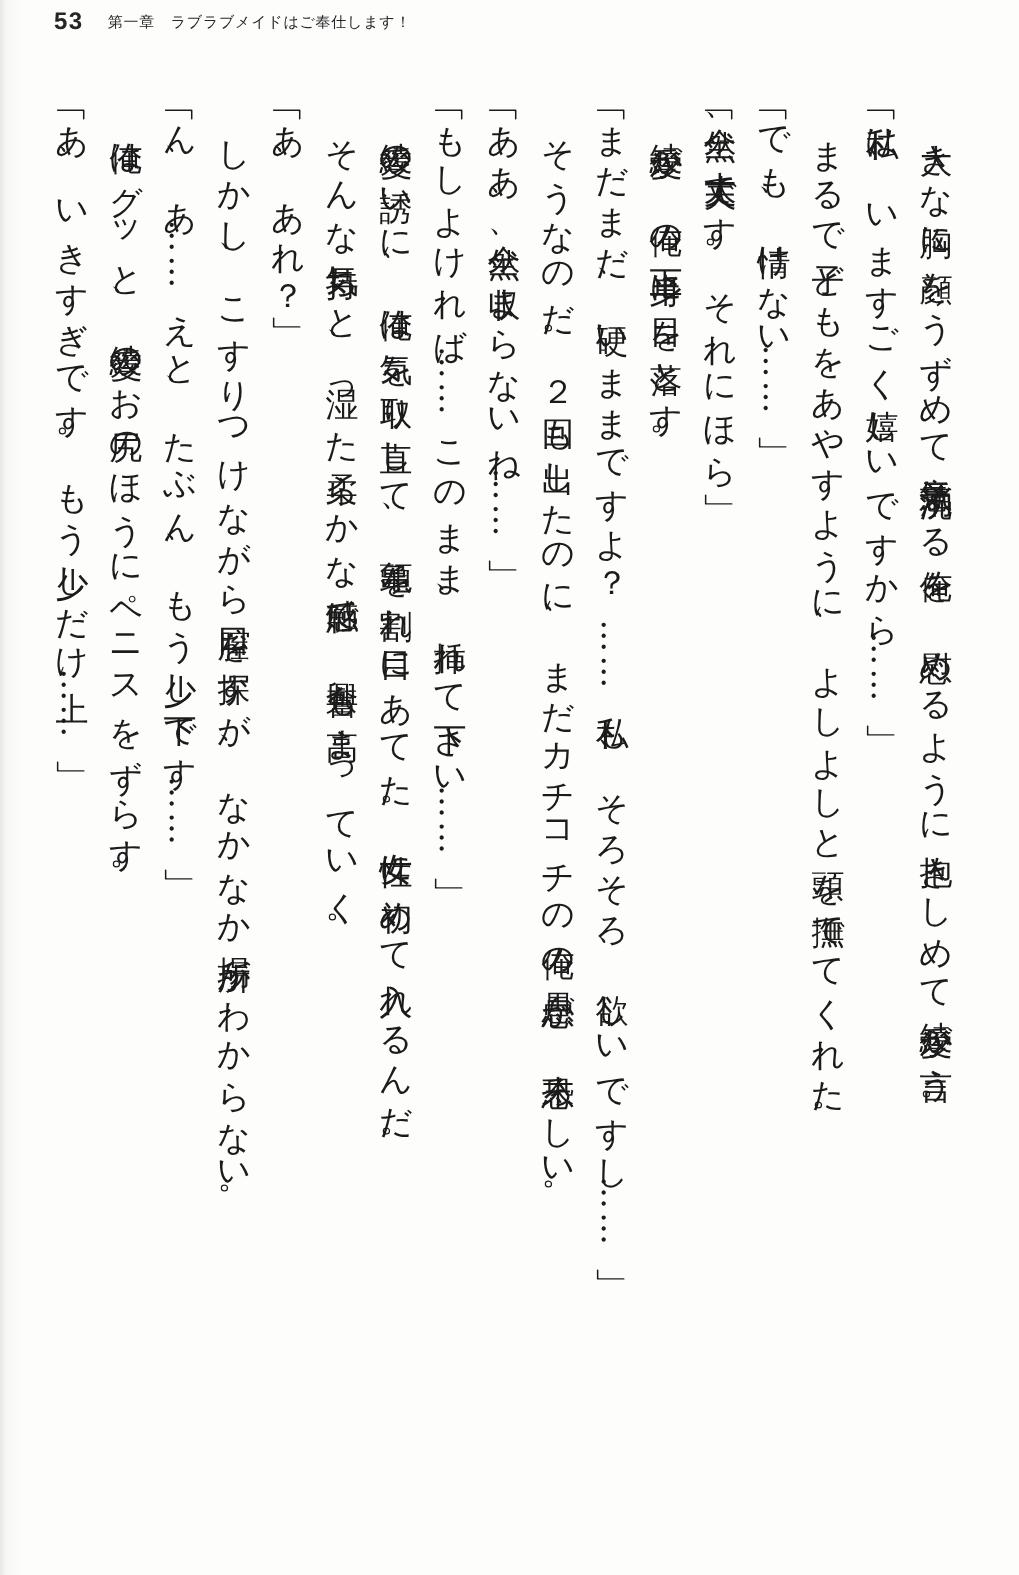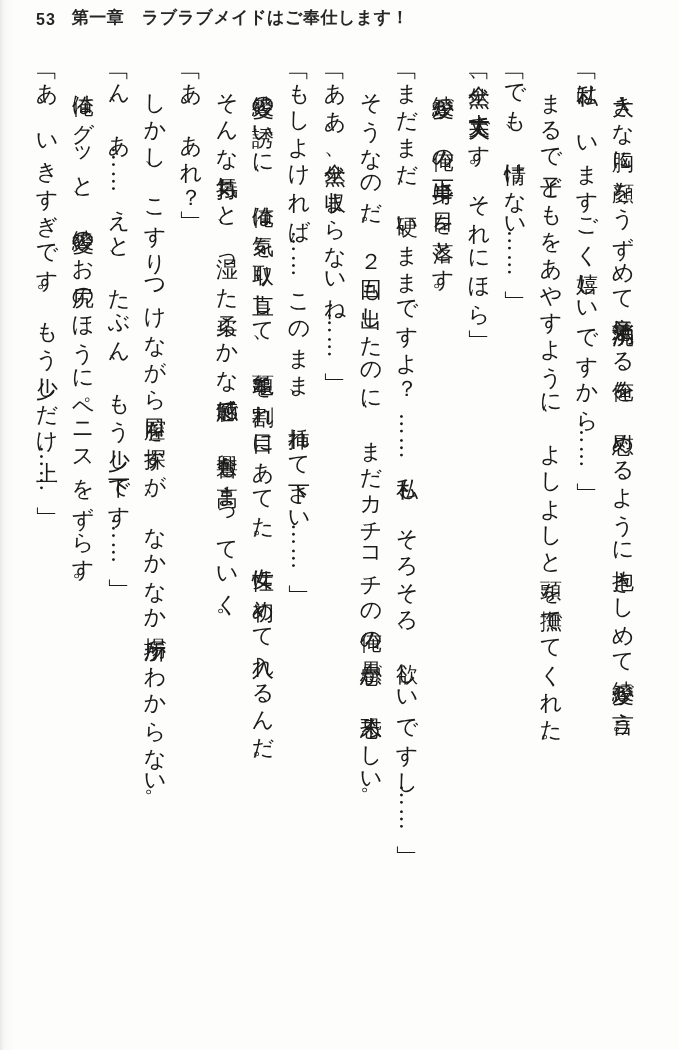--- a/index.html
+++ b/index.html
@@ -10,30 +10,30 @@
     background: #fdfdfc;
     font-family: "Liberation Serif", "DejaVu Serif", serif;
   }
   .page {
     position: absolute; inset: 0;
     background: linear-gradient(to right, #e8e8e6 0px, #f7f7f5 4px, #fdfdfc 14px, #fdfdfc 100%);
   }
   
   .running-head {
     position: absolute; top: 6px; left: 36px;
-    display: flex; align-items: flex-end; gap: 16px;
+    display: flex; align-items: center; gap: 16px;
     color: #262626;
     font-family: "Liberation Sans", "DejaVu Sans", sans-serif;
     white-space: nowrap;
   }
   .page-number {
     font-size: 16px; font-weight: 600; letter-spacing: 1px;
   }
   .chapter-title {
-    font-size: 17px; font-weight: 700; letter-spacing: 0.5px;
+    font-size: 10px; font-weight: 400; letter-spacing: 0.5px;
   }
   
   .text-block {
     position: absolute; top: 66px; right: 38px;
     width: 613px; height: 986px;
     writing-mode: vertical-rl;
     text-orientation: mixed;
     font-family: "DejaVu Serif", "Liberation Serif", serif;
     font-size: 22px;
     line-height: 36px;

